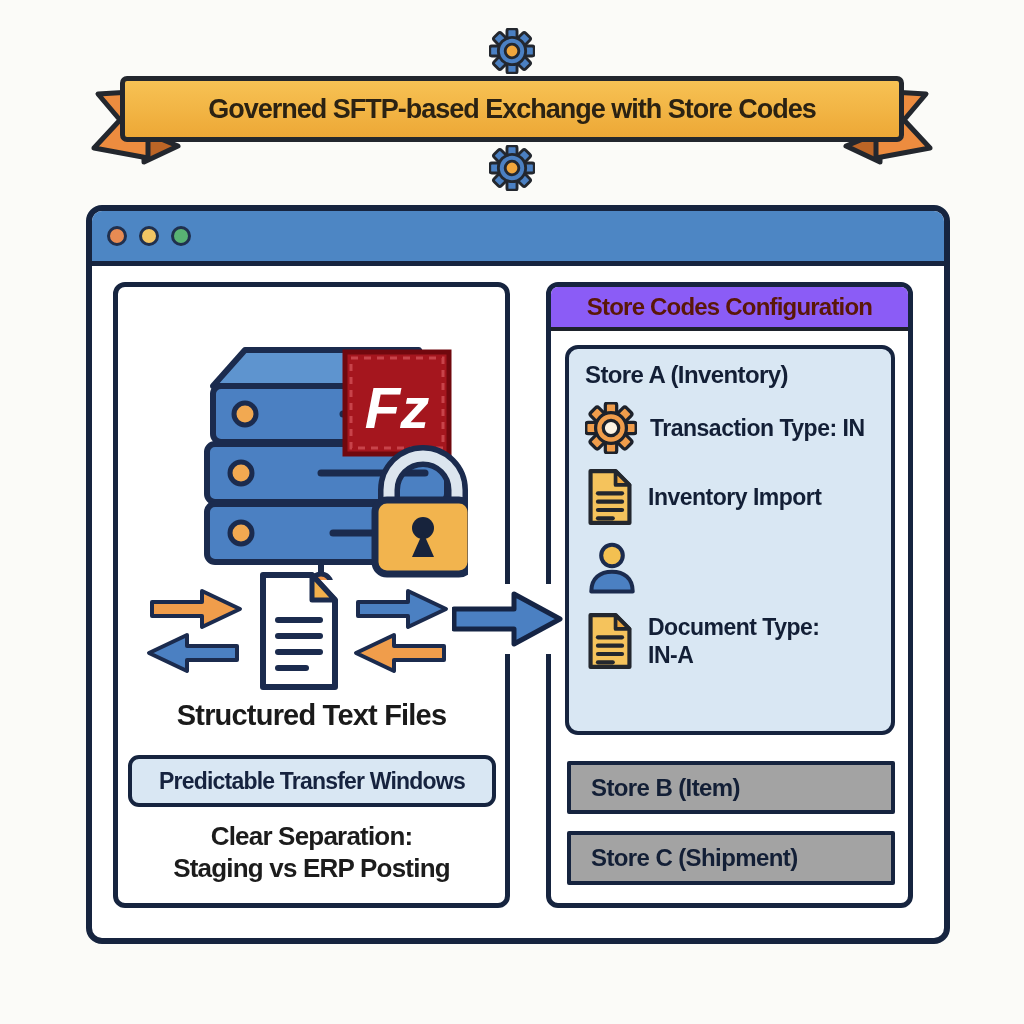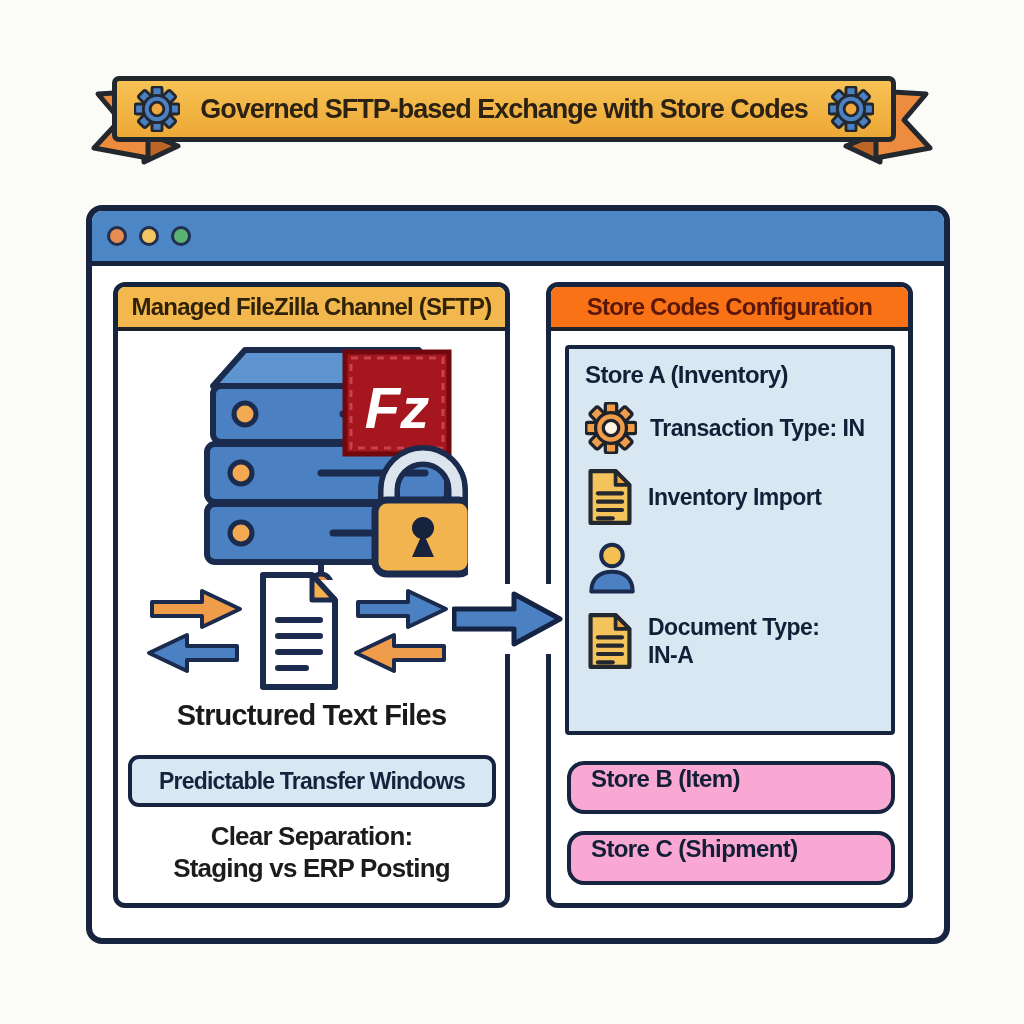--- a/index.html
+++ b/index.html
@@ -2,24 +2,24 @@
 <html><head>
 <meta charset="utf-8">
 <style>
   html,body{margin:0;padding:0;background:#fbfbf8;}
   #page{position:relative;width:1024px;height:1024px;background:#fbfbf8;overflow:hidden;
         font-family:"Liberation Sans",sans-serif;font-weight:700;}
   
   .tail{position:absolute;width:110px;height:80px;top:86px;}
   .tail-left{left:84px;}
   .tail-right{left:830px;transform:scaleX(-1);}
-  .banner-bar{position:absolute;left:112px;top:76px;width:784px;height:66px;
+  .banner-bar{position:absolute;left:120px;top:76px;width:784px;height:66px;
       background:linear-gradient(180deg,#f7c254,#eda836);
       border:5px solid #23272e;border-radius:7px;box-sizing:border-box;
-      display:flex;align-items:center;justify-content:center;gap:20px;z-index:2;}
+      display:flex;align-items:center;justify-content:center;gap:20px;z-index:2;flex-direction:column;}
   .gear{width:46px;height:46px;flex:0 0 auto;}
   .banner-title{font-size:27px;letter-spacing:-1px;color:#2b2213;white-space:nowrap;}
   
   .window{position:absolute;left:86px;top:205px;width:864px;height:739px;
       background:#ffffff;border:6px solid #16243f;border-radius:16px;
       box-sizing:border-box;overflow:hidden;}
   .titlebar{height:50px;background:#4d86c4;border-bottom:5px solid #16243f;
       display:flex;align-items:center;padding-left:15px;gap:12px;}
   .tl{width:20px;height:20px;border-radius:50%;border:3px solid #20304e;box-sizing:border-box;}
   .tl-close{background:#e78b53;}
@@ -27,52 +27,52 @@
   .tl-max{background:#58b273;}
   
   .panel{position:absolute;top:71px;height:626px;border:5px solid #16243f;
       border-radius:12px;box-sizing:border-box;background:#fff;overflow:hidden;}
   .left-panel{left:21px;width:397px;}
   .right-panel{left:454px;width:367px;}
   .panel-header{height:44px;border-bottom:4px solid #1d222b;box-sizing:border-box;
       display:flex;align-items:center;justify-content:center;
       font-size:24px;letter-spacing:-0.8px;white-space:nowrap;}
   .hdr-yellow{background:#f2b84d;color:#2f2208;}
-  .hdr-orange{background:#f97316;color:#5a1708;}
+  .hdr-orange{background:#8b5cf6;color:#5a1708;}
   
   .server-art{position:absolute;left:75px;top:55px;width:275px;height:238px;}
   .barrow{position:absolute;width:94px;height:44px;}
   .a-or-r{left:32px;top:300px;}
   .a-bl-l{left:27px;top:344px;transform:scaleX(-1);}
   .a-bl-r{left:238px;top:300px;}
   .a-or-l{left:234px;top:344px;transform:scaleX(-1);}
   .file-art{position:absolute;left:136px;top:283px;width:90px;height:122px;}
   .caption{position:absolute;left:0;top:412px;width:100%;text-align:center;
       font-size:29px;letter-spacing:-0.8px;color:#1a1a1a;}
   .transfer-box{position:absolute;left:10px;top:468px;width:368px;height:52px;
       background:#d9e7f3;border:4px solid #16243f;border-radius:11px;box-sizing:border-box;
       display:flex;align-items:center;justify-content:center;
       font-size:23px;letter-spacing:-0.8px;color:#16233f;white-space:nowrap;}
   .separation{position:absolute;left:0;top:534px;width:100%;text-align:center;
       font-size:26px;letter-spacing:-0.8px;color:#1c1c1c;line-height:1.22;}
   
   .store-card{position:absolute;left:14px;top:58px;width:330px;height:390px;
-      background:#d9e7f3;border:4px solid #16243f;border-radius:4px;box-sizing:border-box;
+      background:#d9e7f3;border:4px solid #16243f;border-radius:13px;box-sizing:border-box;
       padding:12px 16px;}
   .store-title{font-size:24px;letter-spacing:-0.6px;color:#131f36;}
   .store-row{display:flex;align-items:center;gap:13px;margin-top:13px;}
   .row-ic{flex:0 0 auto;}
   .ic-gear{width:52px;height:52px;}
   .ic-doc{width:50px;height:60px;}
   .ic-person{width:54px;height:58px;}
   .row-lines{font-size:23px;letter-spacing:-0.5px;color:#131f36;line-height:1.22;}
   .row-lines span{display:block;}
-  .store-pill{position:absolute;left:16px;width:328px;background:#f9a8d4;
-      border:4px solid #16243f;border-radius:17px;box-sizing:border-box;
-      display:flex;align-items:flex-start;padding-left:20px;
+  .store-pill{position:absolute;left:16px;width:328px;background:#a3a3a3;
+      border:4px solid #16243f;border-radius:2px;box-sizing:border-box;
+      display:flex;align-items:center;padding-left:20px;
       font-size:24px;letter-spacing:-0.6px;color:#131f36;}
   .pill-b{top:474px;height:53px;}
   .pill-c{top:544px;height:54px;}
   
   .gap{position:absolute;background:#ffffff;z-index:5;}
   .gap-l{left:406px;top:373px;width:18px;height:70px;}
   .gap-r{left:450px;top:373px;width:14px;height:70px;}
   .flow-arrow{position:absolute;left:360px;top:377px;width:112px;height:62px;z-index:6;}
 </style>
 </head>
@@ -123,23 +123,20 @@
   </div>
 
   <div class="window">
     <div class="titlebar">
       <span class="tl tl-close"></span>
       <span class="tl tl-min"></span>
       <span class="tl tl-max"></span>
     </div>
 
     <div class="panel left-panel">
-      <div class="panel-header hdr-yellow">
-        <span>Managed FileZilla Channel (SFTP)</span>
-      </div>
 
       <svg class="server-art" viewBox="0 0 275 238">
         <g stroke="#1b2b4e" stroke-width="6" stroke-linejoin="round">
           <polygon points="52,8 226,8 243,44 20,44" fill="#5e94cf"></polygon>
           <rect x="20" y="44" width="223" height="56" rx="8" fill="#4b80c2"></rect>
           <rect x="14" y="102" width="240" height="58" rx="8" fill="#4b80c2"></rect>
           <rect x="14" y="162" width="240" height="58" rx="8" fill="#4b80c2"></rect>
           <circle cx="52" cy="72" r="11" fill="#f2a951" stroke-width="5"></circle>
           <circle cx="48" cy="131" r="11" fill="#f2a951" stroke-width="5"></circle>
           <circle cx="48" cy="191" r="11" fill="#f2a951" stroke-width="5"></circle>

